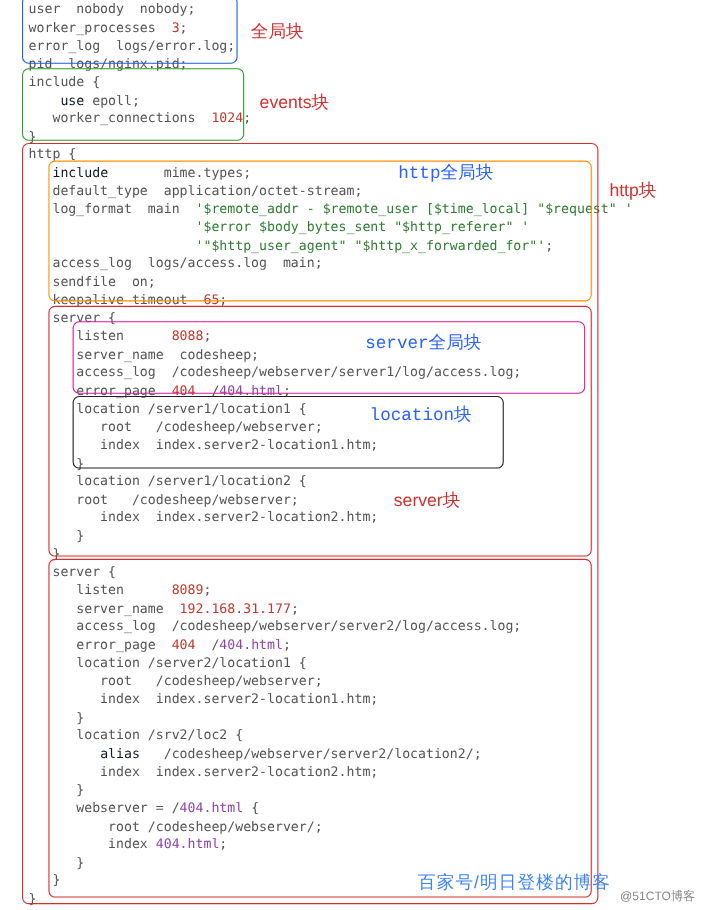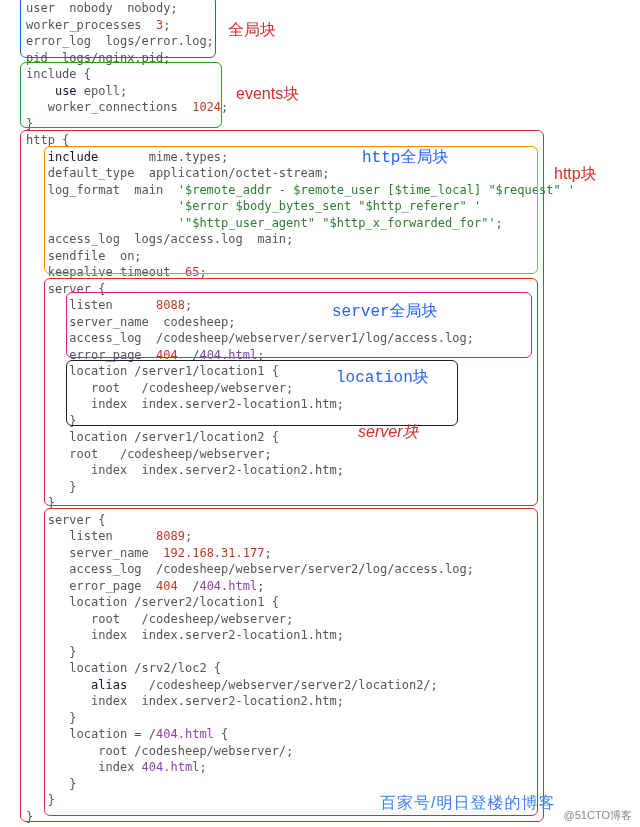--- a/index.html
+++ b/index.html
@@ -107,21 +107,21 @@
 <div class="line"><span>      access_log  /codesheep/webserver/server2/log/access.log;</span></div>
 <div class="line"><span>      error_page  </span><span class="num">404</span><span>  /</span><span class="lit">404.html</span><span>;</span></div>
 <div class="line"><span>      location /server2/location1 {</span></div>
 <div class="line"><span>         root   /codesheep/webserver;</span></div>
 <div class="line"><span>         index  index.server2-location1.htm;</span></div>
 <div class="line"><span>      }</span></div>
 <div class="line"><span>      location /srv2/loc2 {</span></div>
 <div class="line"><span>         </span><span class="kw">alias</span><span>   /codesheep/webserver/server2/location2/;</span></div>
 <div class="line"><span>         index  index.server2-location2.htm;</span></div>
 <div class="line"><span>      }</span></div>
-<div class="line"><span>      location = /</span><span class="lit">404.html</span><span> {</span></div>
+<div class="line"><span>      webserver = /</span><span class="lit">404.html</span><span> {</span></div>
 <div class="line"><span>          root /codesheep/webserver/;</span></div>
 <div class="line"><span>          index </span><span class="lit">404.html</span><span>;</span></div>
 <div class="line"><span>      }</span></div>
 <div class="line"><span>   }</span></div>
 <div class="line"><span>}</span></div>
 </div>
 
 <div class="box" style="left:20px; top:-4px;  width:196px; height:62px;  border:1.5px solid #1e5fcf;"></div>
 <div class="box" style="left:20px; top:62px;  width:202px; height:66px;  border:1.5px solid #2e9b2e;"></div>
 <div class="box" style="left:20px; top:130px; width:524px; height:692px; border:1.5px solid #d32f2f;"></div>
@@ -130,16 +130,16 @@
 <div class="box" style="left:66px; top:292px; width:466px; height:66px;  border:1.5px solid #d81b9a;"></div>
 <div class="box" style="left:66px; top:360px; width:392px; height:66px;  border:1.5px solid #222;"></div>
 <div class="box" style="left:44px; top:508px; width:494px; height:308px; border:1.5px solid #d32f2f;"></div>
 
 <div class="label" style="left:228px; top:22px;">全局块</div>
 <div class="label" style="left:236px; top:86px;">events块</div>
 <div class="label" style="left:554px; top:130px;margin-top:36px;">http块</div>
 <div class="label blue" style="left:362px; top:150px;">http全局块</div>
 <div class="label blue" style="left:332px; top:304px;">server全局块</div>
 <div class="label blue" style="left:336px; top:370px;">location块</div>
-<div class="label" style="left:358px; top:424px;font-style:italic;">server块</div>
+<div class="label" style="left:358px; top:448px;">server块</div>
 
 <div class="watermark2">百家号/明日登楼的博客</div>
 <div class="watermark">@51CTO博客</div>
 
 </body></html>

